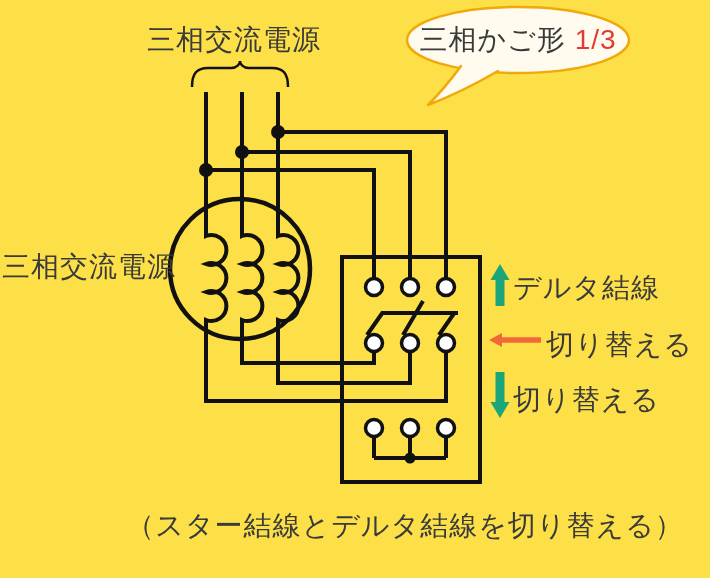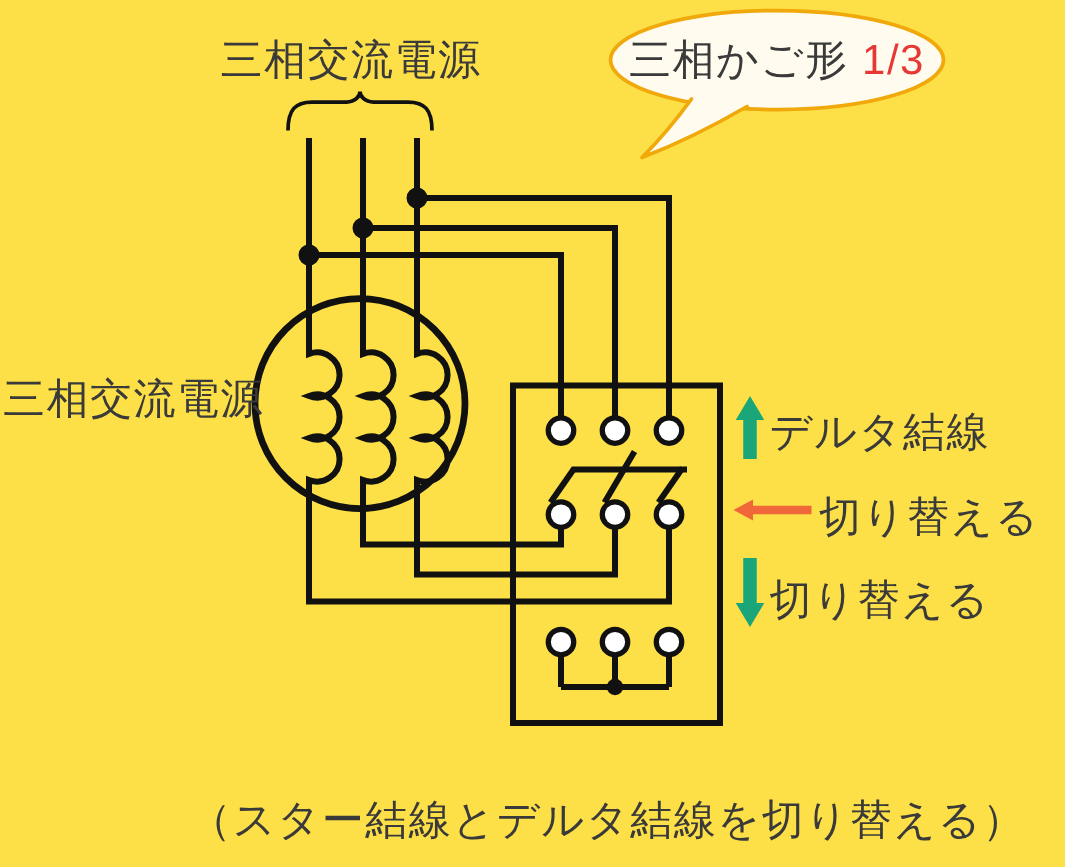--- a/index.html
+++ b/index.html
@@ -95,15 +95,15 @@
     <div>三相交流電源</div>
   </div>
 
   <div class="lbl v f30" style="left:513px;top:288px;">デルタ結線</div>
 
   <div class="lbl v f30" style="left:546px;top:345px;">切り替える</div>
 
   <div class="lbl v f30" style="left:513px;top:400px;">切り替える</div>
 
 
-  <div class="lbl c f28" style="left:405px;top:547px;">（スター結線とデルタ結線を切り替える）</div>
+  <div class="lbl c f28" style="left:405px;top:526px;">（スター結線とデルタ結線を切り替える）</div>
 
 </div>
 
 </body></html>

